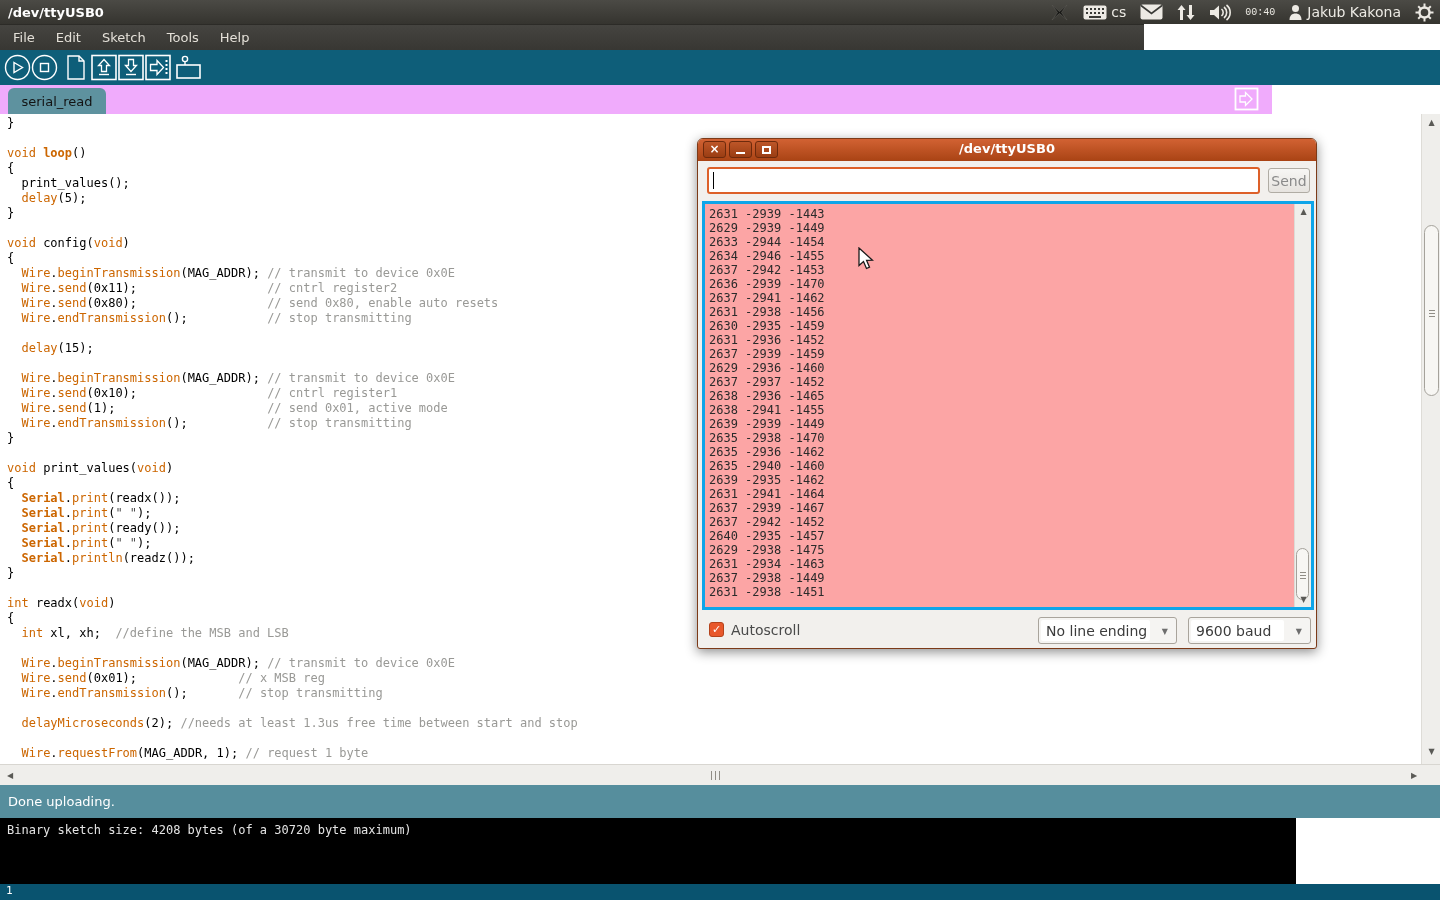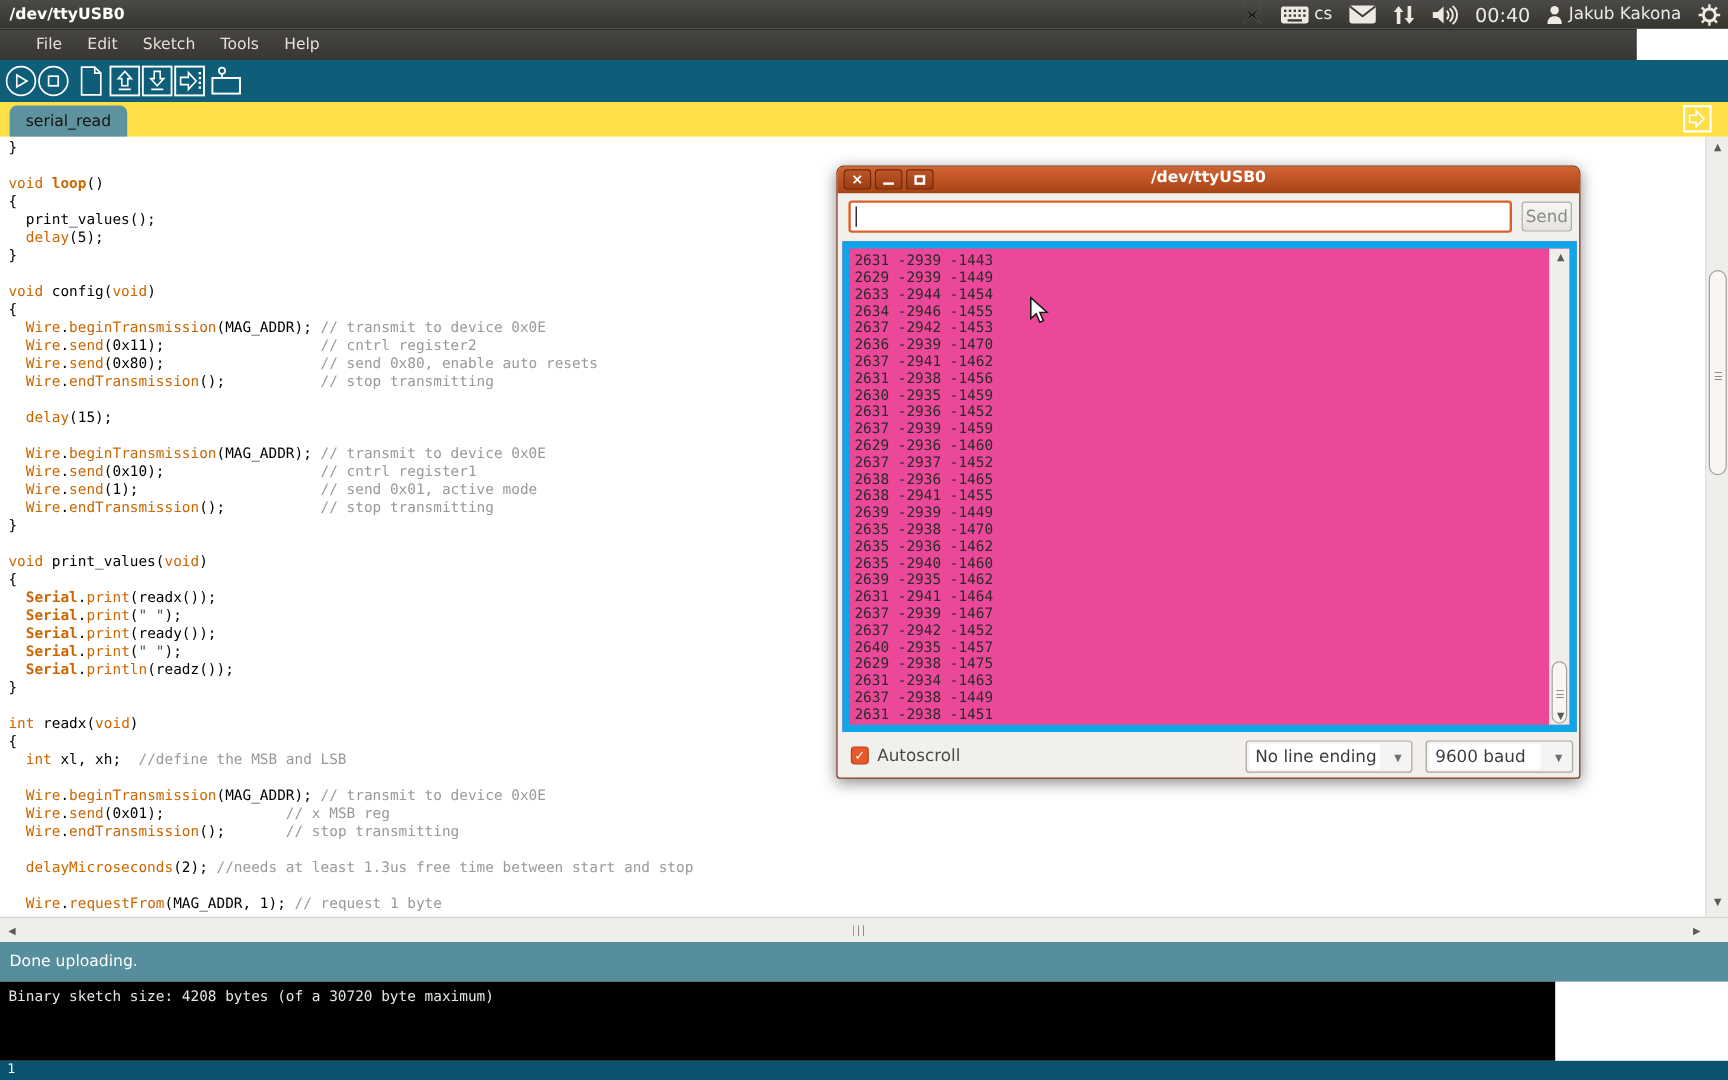--- a/index.html
+++ b/index.html
@@ -8,35 +8,35 @@
   #screen { position:absolute; left:0; top:0; width:1440px; height:900px; overflow:hidden; }
 
   
   .panel { position:absolute; left:0; top:0; width:1440px; height:24px;
     background:linear-gradient(#4b4a45,#35342f); color:#efece6;
     display:flex; align-items:center; }
   .panel-title { font-weight:bold; font-size:13px; color:#fff; margin-left:8px; }
   .tray { position:absolute; right:6px; top:0; height:24px; display:flex; align-items:center; gap:14px; }
   .tray svg { display:block; }
   .tray-kb { display:flex; align-items:center; gap:4px; font-size:14px; color:#eceae4; }
-  .clock { font-size:16px; color:#eceae4; }
+  .clock { font-size:10px; color:#eceae4;font-family:Liberation Mono, monospace; }
   .user { display:flex; align-items:center; gap:5px; font-size:14px; color:#eceae4; }
 
   
-  .menubar { position:absolute; left:0; top:24px; width:1364px; height:26px;
+  .menubar { position:absolute; left:0; top:24px; width:1144px; height:26px;
     background:linear-gradient(#454440,#383733); border-top:1px solid #2c2b27;
-    display:flex; align-items:center; gap:21px; padding-left:30px; }
+    display:flex; align-items:center; gap:21px; padding-left:13px; }
   .menu-item { font-size:13px; color:#e4e0d8; cursor:default; }
 
   
   .toolbar { position:absolute; left:0; top:50px; width:1440px; height:35px; background:#0e5e79; }
   .toolbar svg { position:absolute; top:4px; }
 
   
-  .tabbar { position:absolute; left:0; top:85px; width:1440px; height:29px; background:#fde047; }
+  .tabbar { position:absolute; left:0; top:85px; width:1272px; height:29px; background:#f0abfc; }
   .tab { position:absolute; left:8px; top:3px; width:98px; height:26px;
     background:#5e929f; border-radius:6px 6px 0 0; color:#131313; font-size:13px;
     display:flex; align-items:center; justify-content:center; }
   .tabmenu { position:absolute; right:13px; top:2px; }
 
   
   .editor { position:absolute; left:0; top:114px; width:1421px; height:650px; background:#fff; overflow:hidden; }
   .code { position:absolute; left:7px; top:2px; font-family:"DejaVu Sans Mono", monospace;
     font-size:12px; line-height:15px; white-space:pre; color:#000; }
   .tok-p { color:#000; }
@@ -87,21 +87,21 @@
   .wbtn i.max { position:absolute; left:6px; top:4px; width:9px; height:8px; border:2px solid #fff; }
 
   .sinput { position:absolute; left:9px; top:28px; width:553px; height:27px;
     background:#fff; border:2px solid #dd6029; border-radius:3px; font-size:13px; padding-left:4px; outline:none; }
   .caret { position:absolute; left:15px; top:33px; width:1px; height:17px; background:#000; }
   .sendbtn { position:absolute; left:570px; top:29px; width:42px; height:25px;
     background:linear-gradient(#f7f6f4,#e6e3df); border:1px solid #b0aca4; border-radius:3px;
     color:#8a8a8a; font-size:14px; font-family:"DejaVu Sans", sans-serif; }
 
   .soutput { position:absolute; left:4px; top:62px; width:612px; height:409px;
-    background:#ec4899; border:6px solid #0ea5e9; overflow:hidden; }
+    background:#fca5a5; border:3px solid #0ea5e9; overflow:hidden; }
   .sotext { position:absolute; left:4px; top:3px; font-family:"DejaVu Sans Mono", monospace;
     font-size:12px; line-height:14px; color:#2b2b2b; }
   .sscroll { position:absolute; right:0; top:0; width:17px; height:100%;
     background:#efeeeb; border-left:1px solid #dddbd6; }
   .sscroll .up { top:3px; width:17px; }
   .sscroll .down { bottom:3px; width:17px; }
   .sthumb { position:absolute; left:1px; top:344px; width:13px; height:52px;
     background:#f7f6f3; border:1px solid #a5a29b; border-radius:7px; }
   .sthumb i { position:absolute; left:3px; top:23px; width:6px; height:7px;
     background:repeating-linear-gradient(#908d86 0 1px, transparent 1px 3px); }

